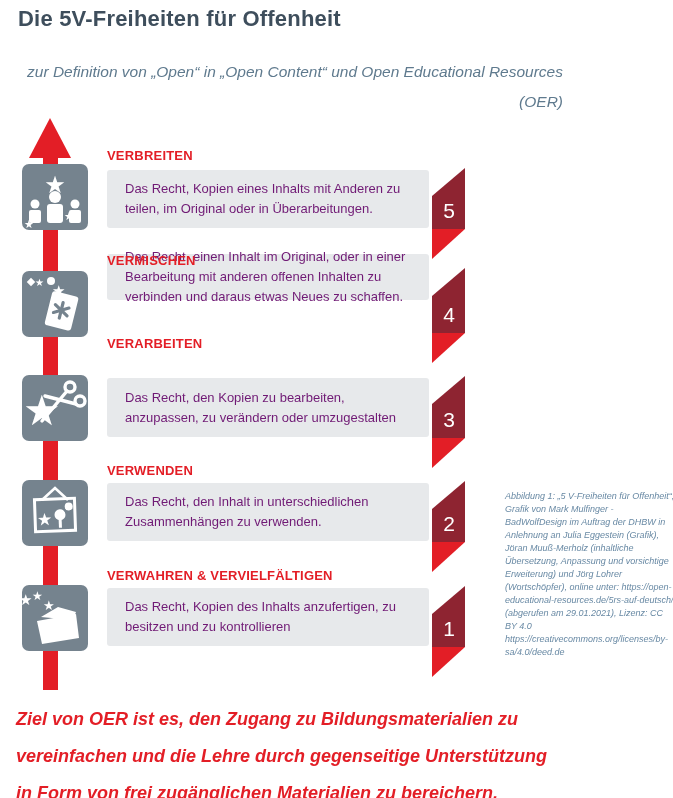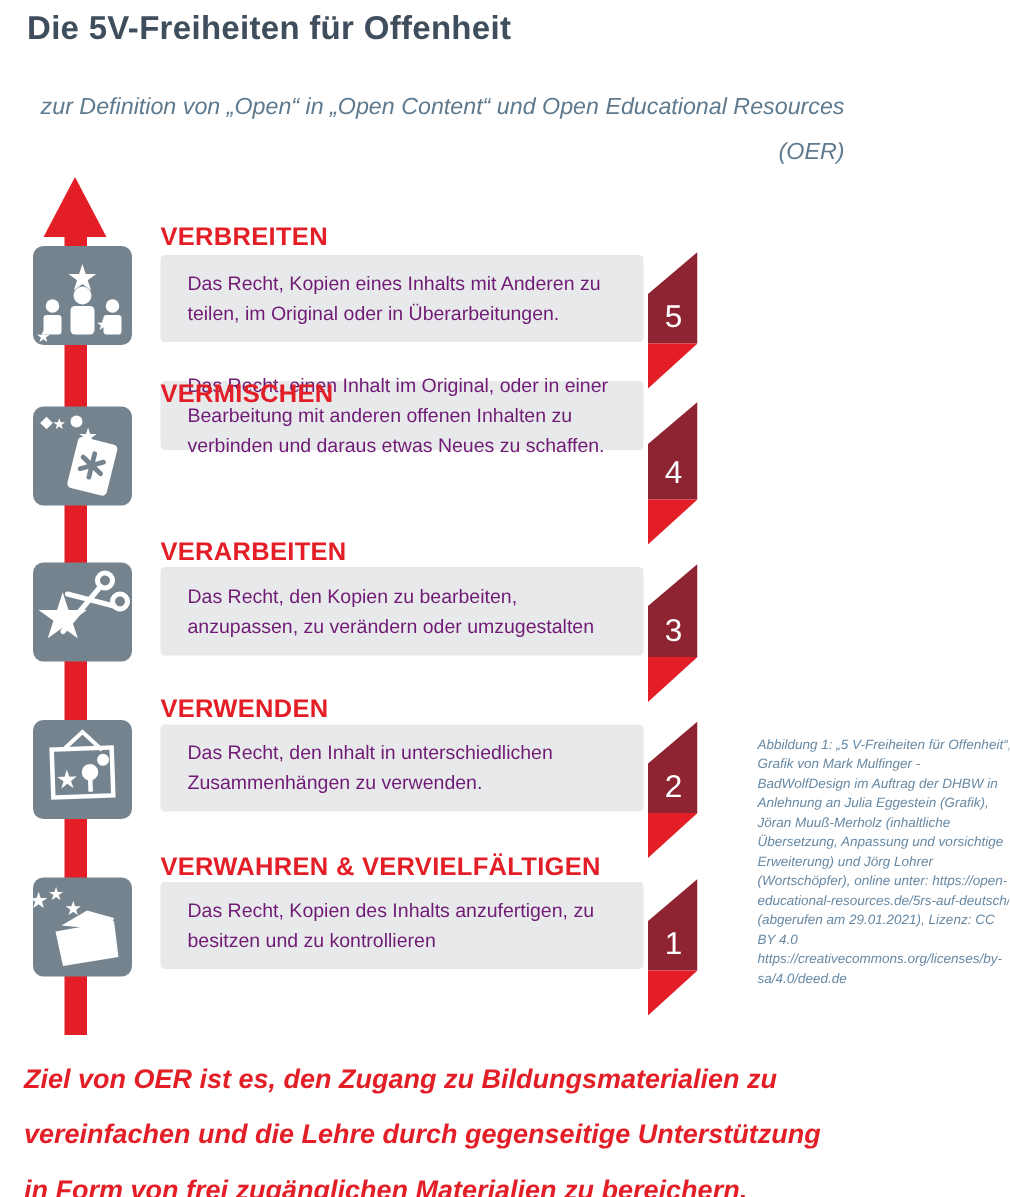--- a/index.html
+++ b/index.html
@@ -21,38 +21,38 @@
     position:absolute;left:43px;top:140px;width:15px;height:550px;
     background:var(--accent-red);z-index:1;
   }
   .arrow-head{
     position:absolute;left:29px;top:118px;width:0;height:0;z-index:1;
     border-left:21px solid transparent;border-right:21px solid transparent;
     border-bottom:40px solid var(--accent-red);
   }
   .section-part{position:absolute;margin:0;}
   .heading{
-    left:107px;font-size:17px;font-weight:bold;color:var(--accent-red);
+    left:107px;font-size:13px;font-weight:bold;color:var(--accent-red);
     letter-spacing:0.2px;z-index:3;
   }
   .desc-box{
     left:107px;width:322px;background:var(--box-gray);border-radius:3px;
     display:flex;align-items:center;z-index:2;box-sizing:border-box;
     padding:0 14px 0 18px;
   }
   .desc-box p{margin:0;font-size:13px;line-height:20px;color:#701a75;}
   .icon-box{
     left:22px;width:66px;height:66px;border-radius:7px;background:var(--icon-slate);
     overflow:hidden;z-index:2;
   }
   .ribbon{left:432px;z-index:2;}
   
   .s0 .heading{top:148px}.s0 .desc-box{top:170px;height:58px}.s0 .icon-box{top:164px}.s0 .ribbon{top:168px}
   .s1 .heading{top:253px}.s1 .desc-box{top:254px;height:46px}.s1 .icon-box{top:271px}.s1 .ribbon{top:268px}
-  .s2 .heading{top:358px}.s2 .desc-box{top:378px;height:59px}.s2 .icon-box{top:375px}.s2 .ribbon{top:376px}
+  .s2 .heading{top:336px}.s2 .desc-box{top:378px;height:59px}.s2 .icon-box{top:375px}.s2 .ribbon{top:376px}
   .s3 .heading{top:463px}.s3 .desc-box{top:483px;height:58px}.s3 .icon-box{top:480px}.s3 .ribbon{top:481px}
   .s4 .heading{top:568px}.s4 .desc-box{top:588px;height:58px}.s4 .icon-box{top:585px}.s4 .ribbon{top:586px}
   .caption{
     position:absolute;left:505px;top:490px;width:170px;
     font-size:9px;font-style:italic;color:#6889a4;line-height:13px;
   }
   .footer{
     position:absolute;left:16px;top:701px;width:620px;
     font-size:18px;font-weight:bold;font-style:italic;color:var(--accent-red);
     line-height:37px;

